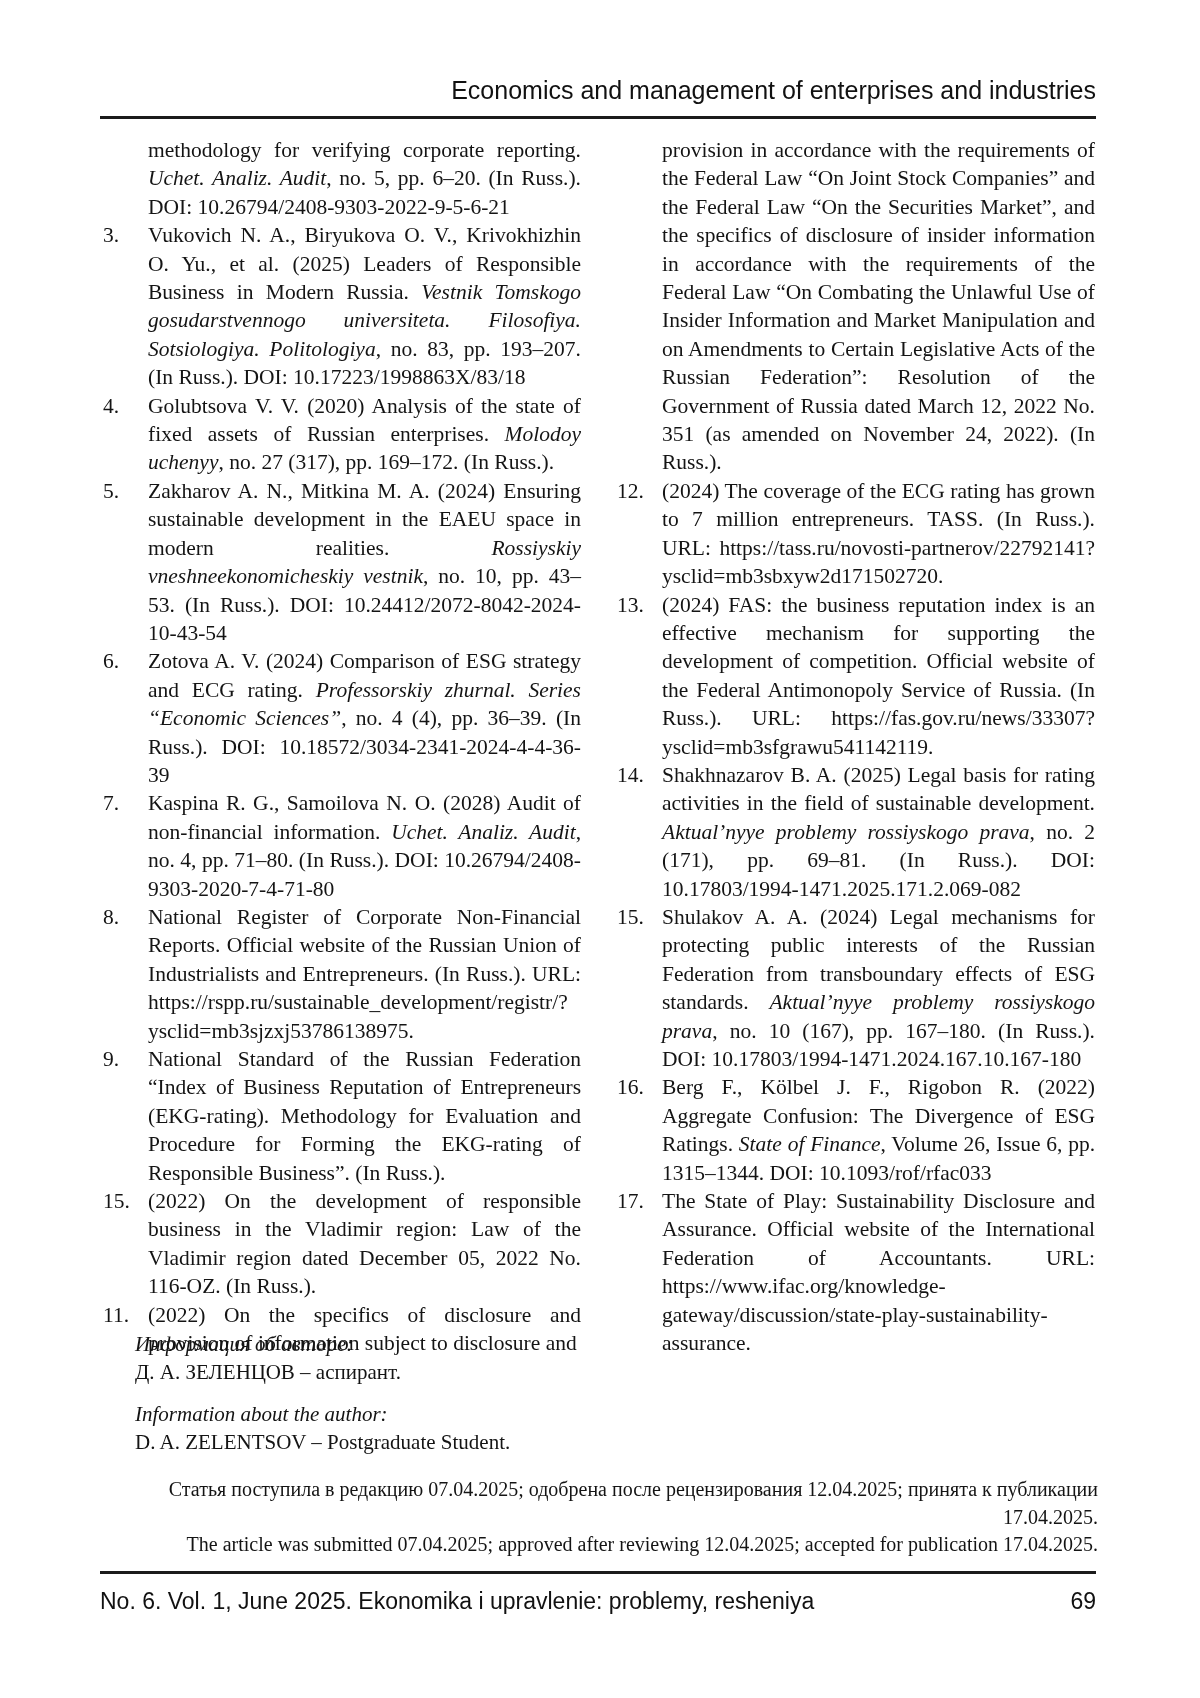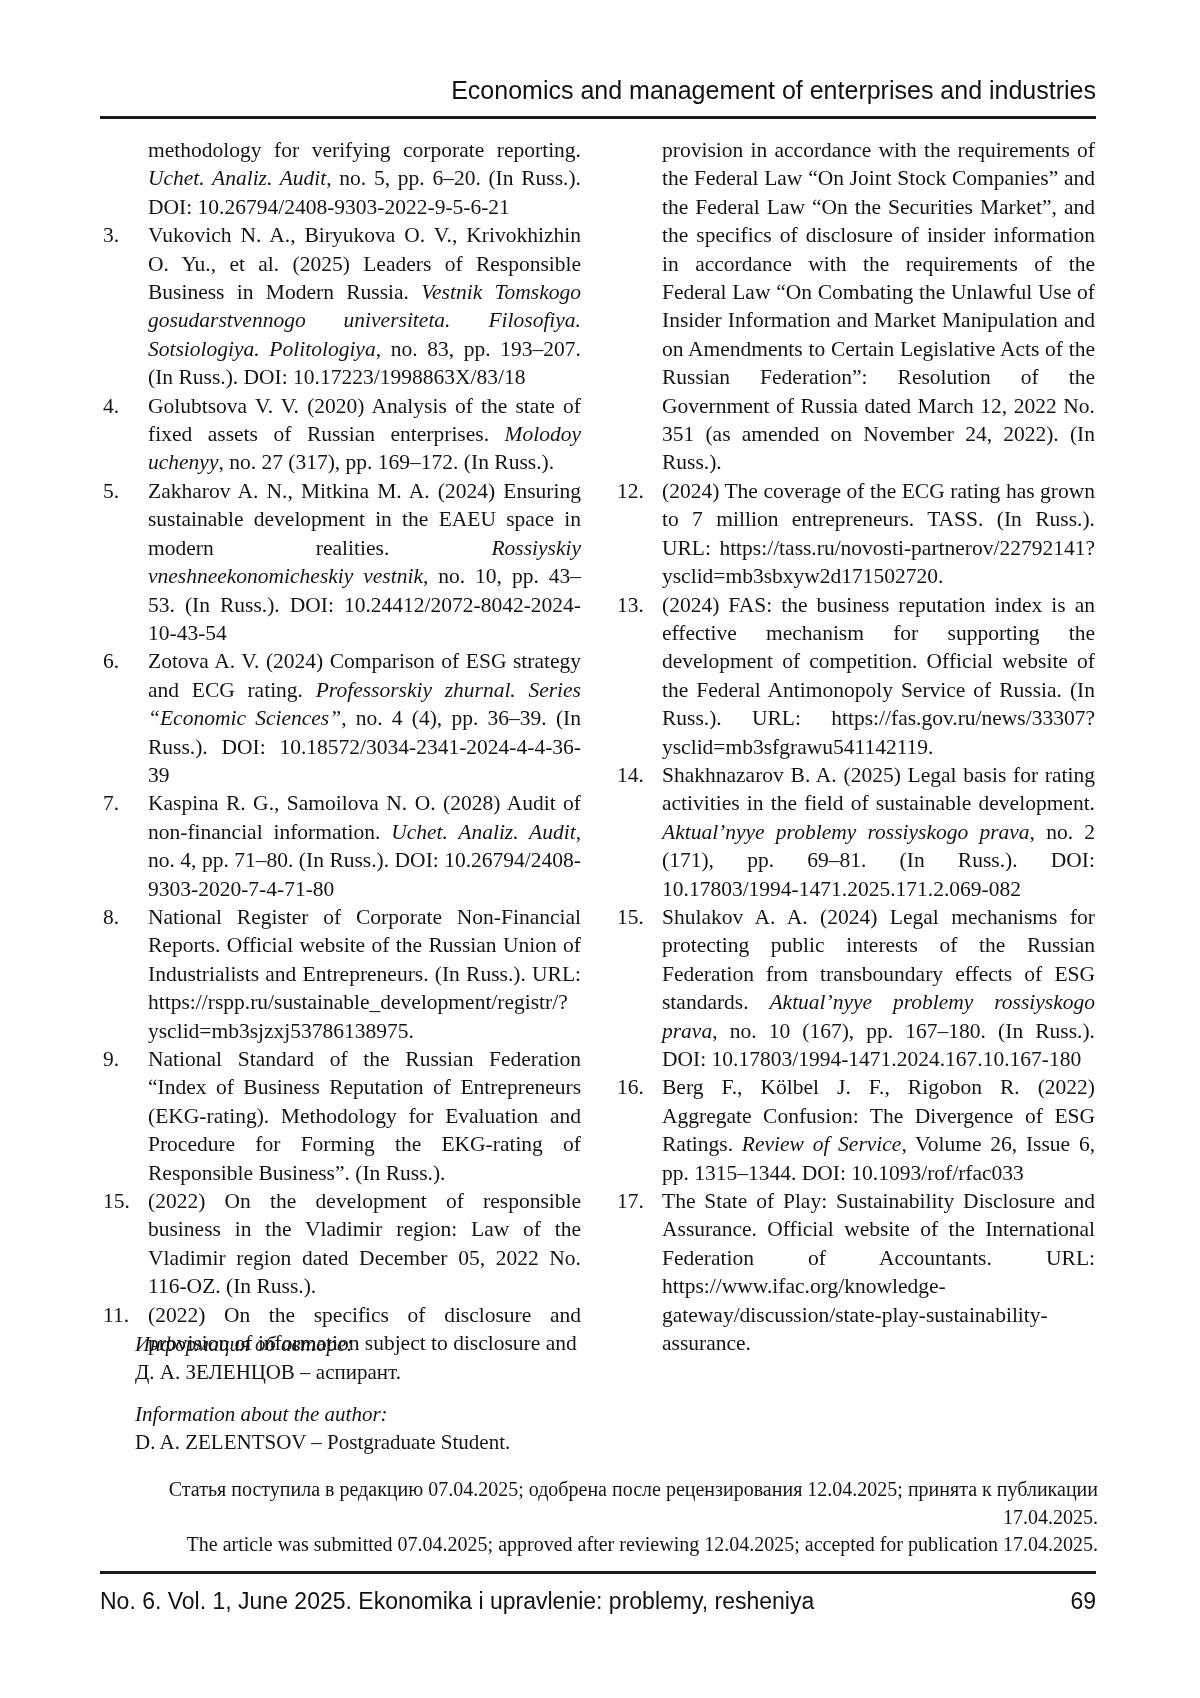--- a/index.html
+++ b/index.html
@@ -120,21 +120,21 @@
         <div class="ref">
           <span class="ref-num">14.</span>
           <div class="ref-text"><span>Shakhnazarov B. A. (2025) Legal basis for rating activities in the field of sustainable development. </span><span class="it">Aktual’nyye problemy rossiyskogo prava</span><span>, no. 2 (171), pp. 69–81. (In Russ.). DOI: 10.17803/1994-1471.2025.171.2.069-082</span></div>
         </div>
         <div class="ref">
           <span class="ref-num">15.</span>
           <div class="ref-text"><span>Shulakov A. A. (2024) Legal mechanisms for protecting public interests of the Russian Federation from transboundary effects of ESG standards. </span><span class="it">Aktual’nyye problemy rossiyskogo prava</span><span>, no. 10 (167), pp. 167–180. (In Russ.). DOI: 10.17803/1994-1471.2024.167.10.167-180</span></div>
         </div>
         <div class="ref">
           <span class="ref-num">16.</span>
-          <div class="ref-text"><span>Berg F., Kölbel J. F., Rigobon R. (2022) Aggregate Confusion: The Divergence of ESG Ratings. </span><span class="it">Review of Service</span><span>, Volume 26, Issue 6, pp. 1315–1344. DOI: 10.1093/rof/rfac033</span></div>
+          <div class="ref-text"><span>Berg F., Kölbel J. F., Rigobon R. (2022) Aggregate Confusion: The Divergence of ESG Ratings. </span><span class="it">State of Finance</span><span>, Volume 26, Issue 6, pp. 1315–1344. DOI: 10.1093/rof/rfac033</span></div>
         </div>
         <div class="ref">
           <span class="ref-num">17.</span>
           <div class="ref-text"><span>The State of Play: Sustainability Disclosure and Assurance. Official website of the International Federation of Accountants. URL: https://www.ifac.org/knowledge-gateway/discussion/state-play-sustainability-assurance.</span></div>
         </div>
       </div>
   </div>
 
   <div class="author-block">
     <div class="author-pair" lang="ru">

